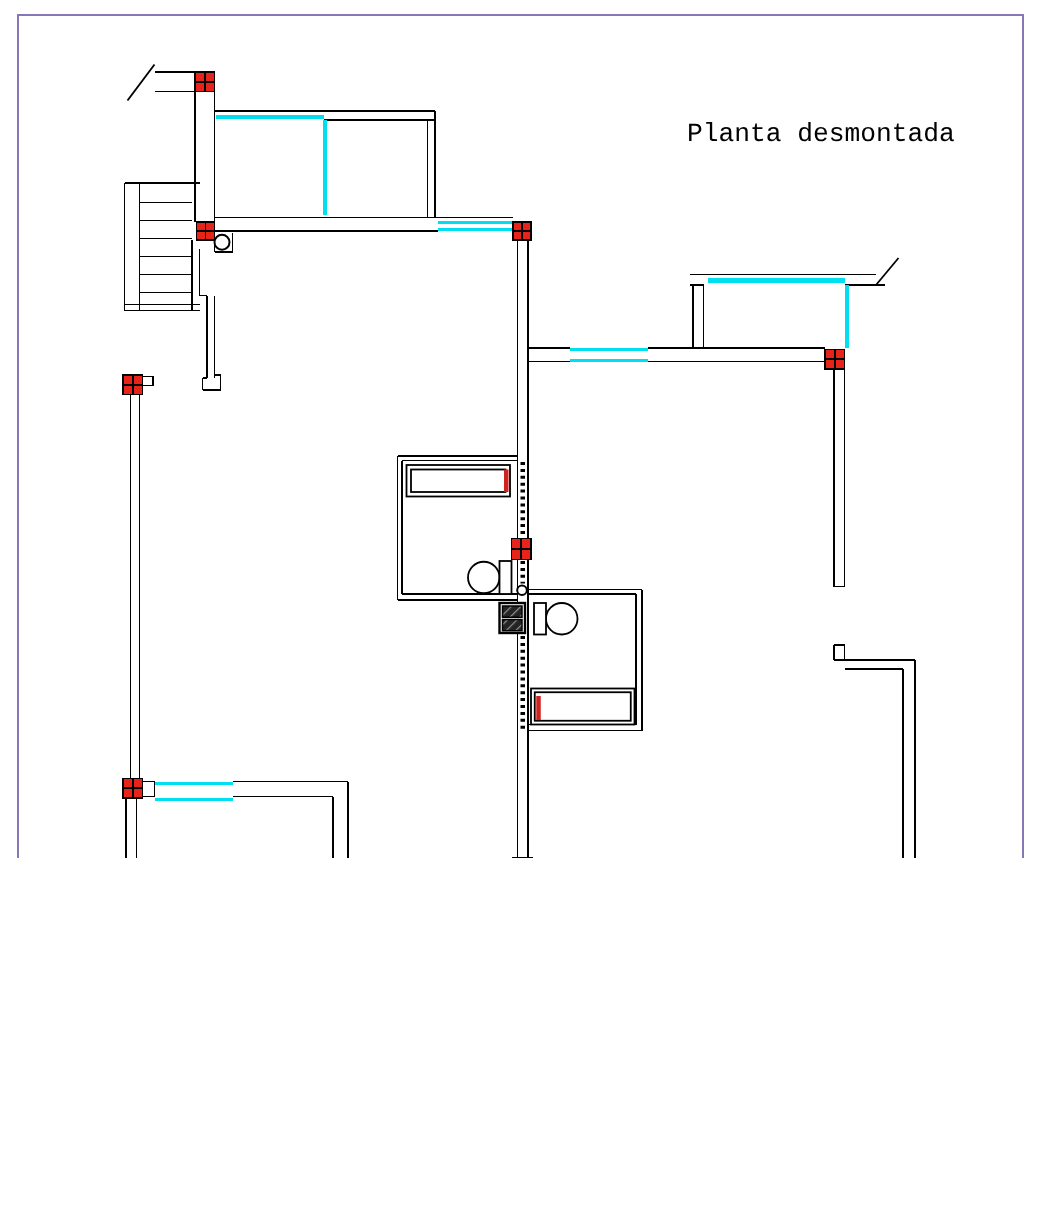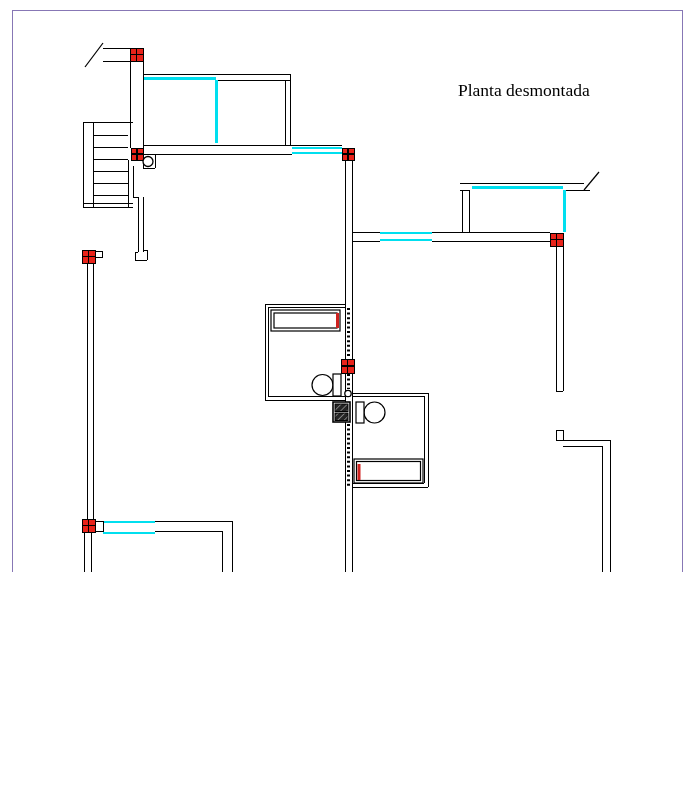--- a/index.html
+++ b/index.html
@@ -1,17 +1,17 @@
 <!DOCTYPE html>
 <html style="--wall: #000000; --window: #00dfef; --column: #e8231a; --accent: #cf2320; --border: #8777b5; --background: #ffffff;"><head>
 <meta charset="utf-8">
 <style>
   html,body{margin:0;padding:0;background:var(--background,#fff);}
   #stage{position:relative;width:694px;height:572px;background:var(--background,#fff);overflow:hidden;
-         font-family:Liberation Serif, serif;}
+         font-family:Liberation Mono, monospace;}
   #plan-title{position:absolute;left:458px;top:80px;font-size:17.5px;color:#000;white-space:nowrap;}
   svg{position:absolute;left:0;top:0;}
   .frame{fill:none;stroke:var(--border,#8777b5);stroke-width:1;shape-rendering:crispEdges;}
   .w{fill:none;stroke:var(--wall,#000);stroke-width:1;shape-rendering:crispEdges;}
   .wa{fill:none;stroke:var(--wall,#000);stroke-width:1.2;}
   .cy{fill:none;stroke:var(--window,#00dfef);stroke-width:2;shape-rendering:crispEdges;}
   .cy3{stroke-width:3;}
   .dsh{fill:none;stroke:var(--wall,#000);stroke-width:3;stroke-dasharray:2 2.6;}
   .col{fill:var(--column,#e8231a);stroke:#000;stroke-width:1;shape-rendering:crispEdges;}
   .cross{fill:none;stroke:#000;stroke-width:1.2;shape-rendering:crispEdges;}

